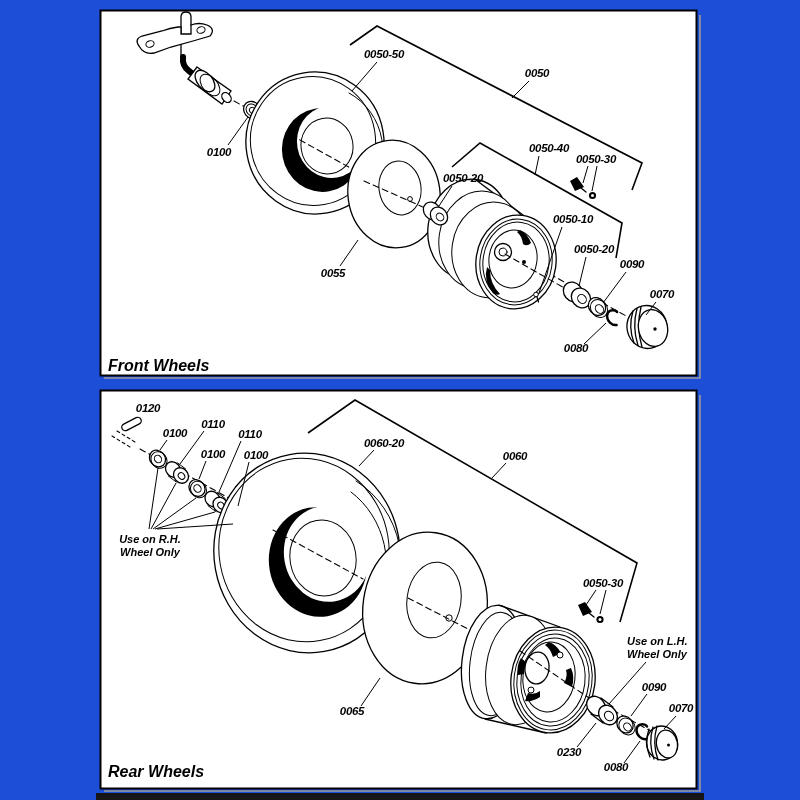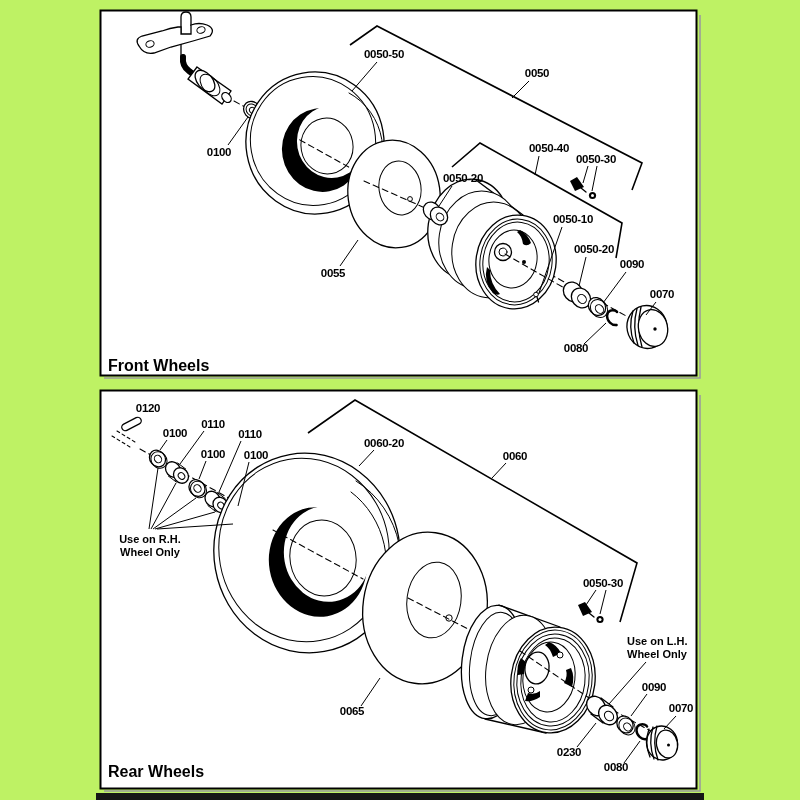--- a/index.html
+++ b/index.html
@@ -1,17 +1,17 @@
 <!DOCTYPE html>
 <html><head>
 <meta charset="utf-8">
 <style>
   html,body{margin:0;padding:0;background:#ffffff;}
-  .page{position:relative;width:800px;height:800px;background:#bef264;overflow:hidden;
-        font-family:"Liberation Sans",sans-serif;}
+  .page{position:relative;width:800px;height:800px;background:#1d4ed8;overflow:hidden;
+        font-family:"Liberation Sans",sans-serif;font-style:italic;}
   svg{position:absolute;left:0;top:0;}
   .ln{stroke:#000;fill:none;stroke-width:1.3;stroke-linecap:round;}
   .wh{stroke:#000;fill:#ffffff;stroke-width:1.3;}
   .bk{fill:#000;stroke:none;}
   .thin{stroke-width:1;}
   .dash{stroke-dasharray:6 4;stroke-width:1.1;}
   .dash2{stroke-dasharray:3 3;stroke-width:1.1;}
   .leader{stroke:#000;stroke-width:1;fill:none;}
   .bracket{stroke:#000;stroke-width:1.6;fill:none;stroke-linejoin:miter;}
   .panel-border{fill:#ffffff;stroke:#000;stroke-width:2;}

